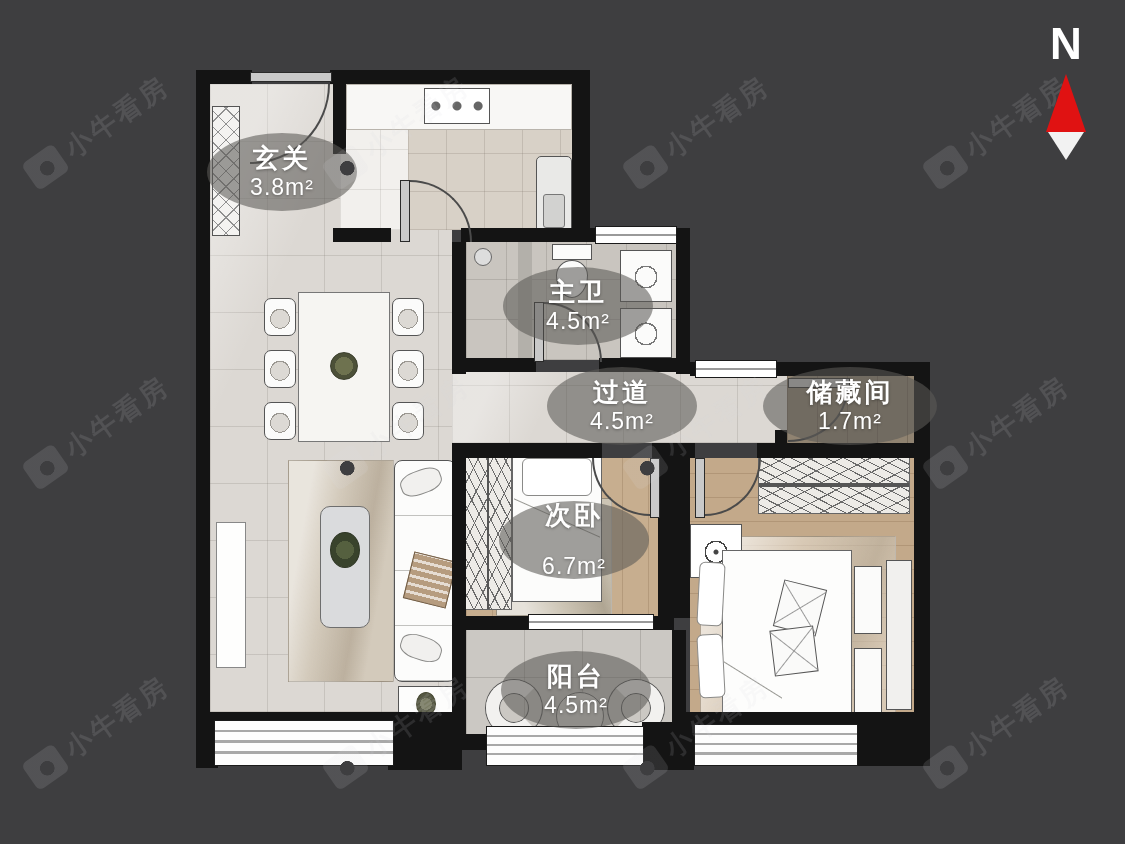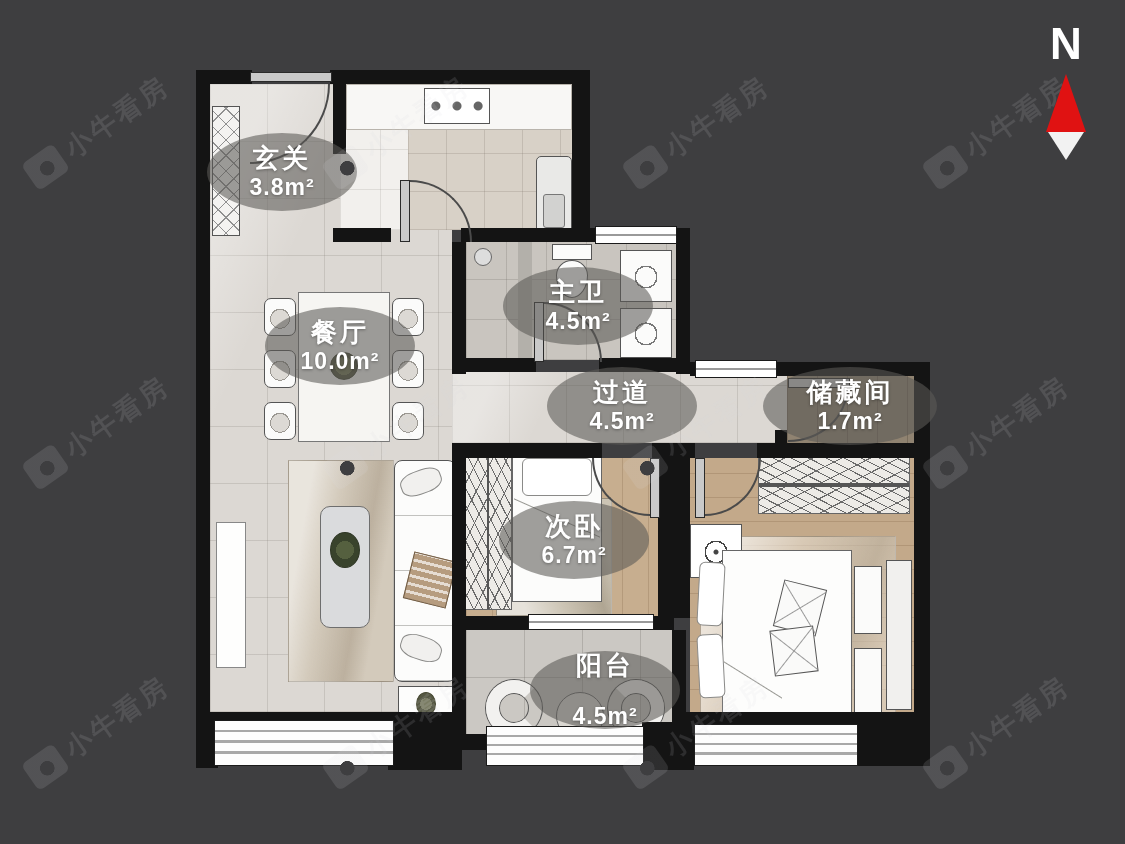--- a/index.html
+++ b/index.html
@@ -86,21 +86,21 @@
       repeating-linear-gradient(153deg, transparent 0 12px, #6a6a6a 12px 13px);}
   .round{border-radius:50%;}
   .rug{border:1px solid rgba(60,50,40,0.25);}
 
   
   .room-label{position:absolute;z-index:6;border-radius:50%;
       background:rgba(92,90,87,0.58);
       display:flex;flex-direction:column;align-items:center;justify-content:center;
       color:#ffffff;text-shadow:0 1px 3px rgba(0,0,0,0.35);}
   .rn{font-size:26px;font-weight:700;letter-spacing:3px;line-height:1.15;}
-  .ra{font-size:23px;font-weight:700;letter-spacing:1px;line-height:1.15;}
+  .ra{font-size:23px;font-weight:400;letter-spacing:1px;line-height:1.15;}
 </style>
 </head>
 <body>
 
 <div id="compass">
   <div class="compass-n">N</div>
   <div class="tri-up"></div>
   <div class="tri-down"></div>
 </div>
 
@@ -234,37 +234,33 @@
   <div class="arc br" style="left:705px;top:458px;width:56px;height:58px;"></div>
 
   <div class="room-label" style="left:207px;top:133px;width:150px;height:78px;">
     <div class="rn">玄关</div>
     <div class="ra">3.8m²</div>
   </div>
   <div class="room-label" style="left:503px;top:267px;width:150px;height:78px;">
     <div class="rn">主卫</div>
     <div class="ra">4.5m²</div>
   </div>
-  <div class="room-label" style="left:265px;top:307px;width:150px;height:78px;">
-    <div class="rn">餐厅</div>
-    <div class="ra">10.0m²</div>
-  </div>
   <div class="room-label" style="left:547px;top:367px;width:150px;height:78px;">
     <div class="rn">过道</div>
     <div class="ra">4.5m²</div>
   </div>
   <div class="room-label" style="left:763px;top:367px;width:174px;height:78px;">
     <div class="rn">储藏间</div>
     <div class="ra">1.7m²</div>
   </div>
-  <div class="room-label" style="left:499px;top:501px;width:150px;height:78px;">
+  <div class="room-label" style="left:499px;top:501px;width:150px;height:78px;justify-content:space-between;">
     <div class="rn">次卧</div>
     <div class="ra">6.7m²</div>
   </div>
-  <div class="room-label" style="left:530px;top:651px;width:150px;height:78px;justify-content:space-between;">
+  <div class="room-label" style="left:501px;top:651px;width:150px;height:78px;">
     <div class="rn">阳台</div>
     <div class="ra">4.5m²</div>
   </div>
 
 </div>
 
 <div id="wm-layer">
     <div class="wm" style="left: 30px; top: 160px;">
       <span class="wm-icon"></span>
       <span class="wm-text">小牛看房</span>

